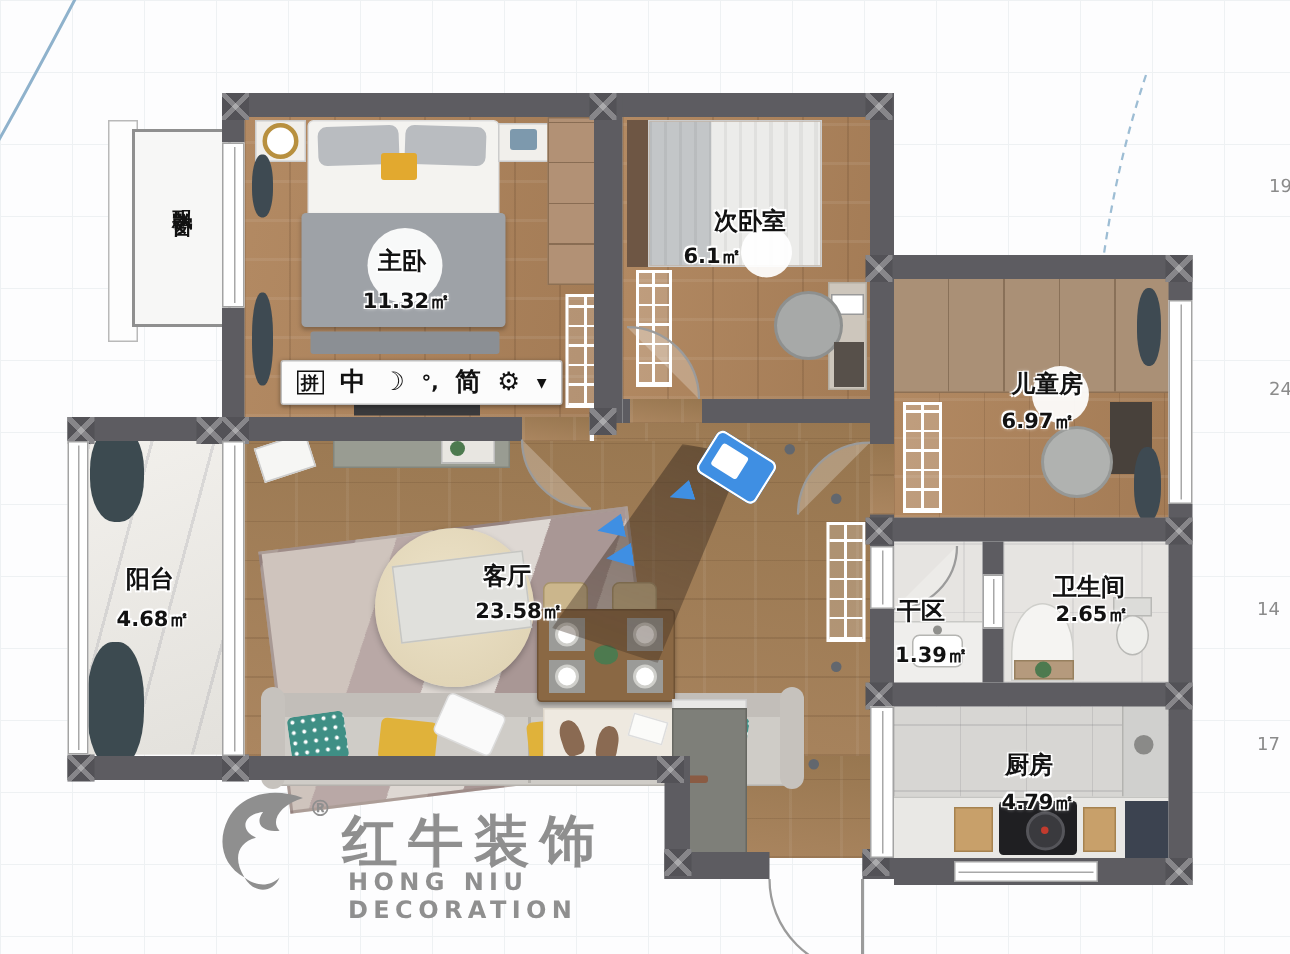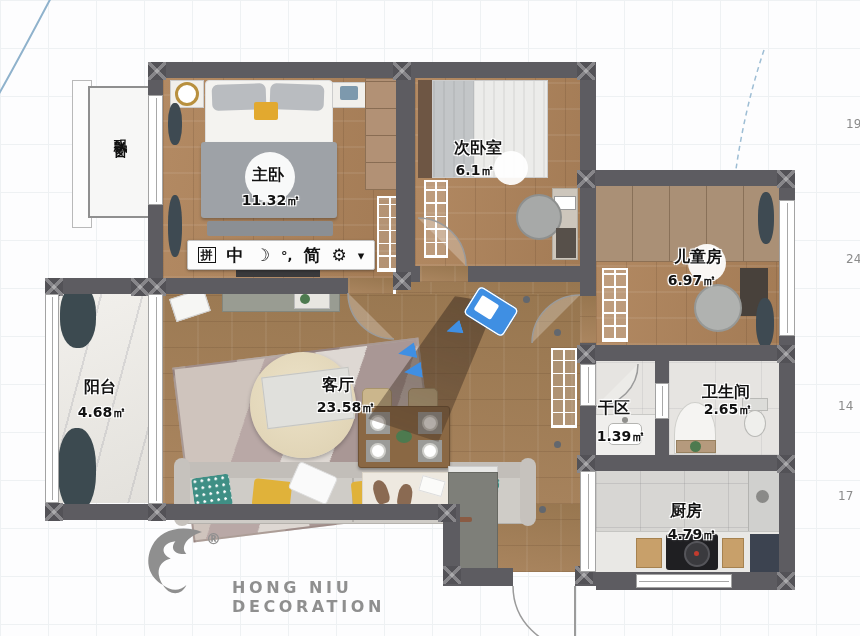--- a/index.html
+++ b/index.html
@@ -210,21 +210,21 @@
     <path d="M513,586 A62,62 0 0 0 575,648" stroke="#9b9b9b" stroke-width="1.5" fill="none"></path>
     <line x1="575" y1="586" x2="575" y2="648" stroke="#9b9b9b" stroke-width="2"></line>
   </svg>
 
   <div class="badge" style="left:245px;top:152px;width:50px;height:50px;"></div>
   <div class="badge" style="left:494px;top:151px;width:34px;height:34px;"></div>
   <div class="badge" style="left:688px;top:244px;width:38px;height:38px;"></div>
 
   <div class="room-label" style="left:268px;top:175px;">主卧</div>
   <div class="area-label" style="left:271px;top:201px;">11.32㎡</div>
-  <div class="room-label" style="left:478px;top:148px;">次卧室</div>
+  <div class="room-label" style="left:500px;top:148px;">次卧室</div>
   <div class="area-label" style="left:475px;top:171px;">6.1㎡</div>
   <div class="room-label" style="left:698px;top:257px;">儿童房</div>
   <div class="area-label" style="left:692px;top:281px;">6.97㎡</div>
   <div class="room-label" style="left:100px;top:387px;">阳台</div>
   <div class="area-label" style="left:102px;top:413px;">4.68㎡</div>
   <div class="room-label" style="left:338px;top:385px;">客厅</div>
   <div class="area-label" style="left:346px;top:408px;">23.58㎡</div>
   <div class="room-label" style="left:614px;top:408px;">干区</div>
   <div class="area-label" style="left:621px;top:437px;">1.39㎡</div>
   <div class="room-label" style="left:726px;top:392px;">卫生间</div>
@@ -246,20 +246,21 @@
     <span>⚙</span>
     <span class="small">▾</span>
   </div>
 
   <div class="logo">
     <svg width="78" height="72" viewBox="0 0 100 92">
       <path d="M82,10 C54,0 28,8 18,28 C8,48 14,68 32,78 C22,62 26,48 42,44 C28,38 30,24 48,22 C40,32 48,40 62,38 C54,30 62,16 82,10 Z" fill="#8f8f8f"></path>
       <path d="M32,78 C42,86 54,86 62,78 C56,92 40,92 32,78 Z" fill="#8f8f8f"></path>
     </svg>
     <span class="logo-r">®</span>
+    <span class="logo-cn">红牛装饰</span>
     <span class="logo-en">HONG NIU DECORATION</span>
   </div>
 
 <div class="wall" style="left: 148px; top: 62px; width: 448px; height: 16px;"></div>
     <div class="wall" style="left: 396px; top: 62px; width: 19px; height: 220px;"></div>
     <div class="wall" style="left: 580px; top: 62px; width: 16px; height: 234px;"></div>
     <div class="wall" style="left: 148px; top: 78px; width: 15px; height: 17px;"></div>
     <div class="wall" style="left: 148px; top: 205px; width: 15px; height: 89px;"></div>
     <div class="wall" style="left: 148px; top: 278px; width: 200px; height: 16px;"></div>
     <div class="wall" style="left: 415px; top: 266px; width: 5px; height: 16px;"></div>

